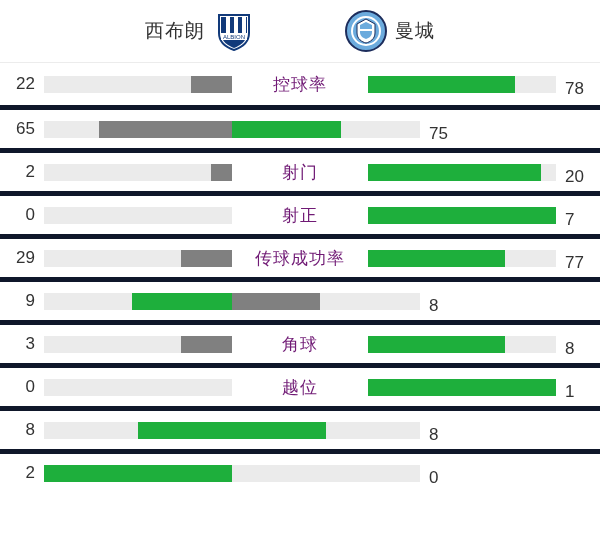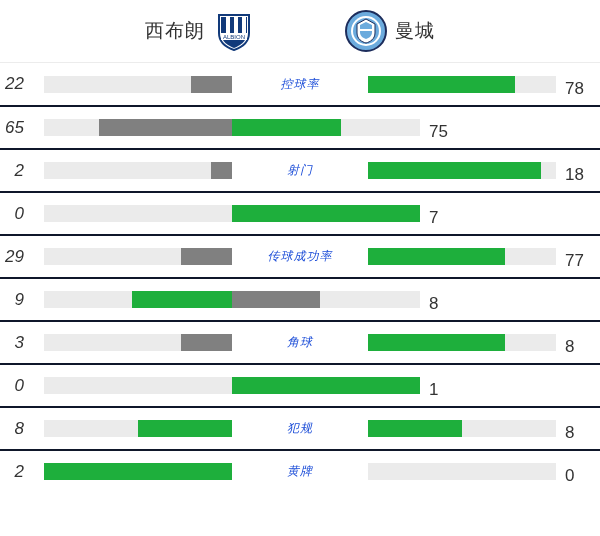--- a/index.html
+++ b/index.html
@@ -61,37 +61,36 @@
     width: 80px;
   }
   
   .rows {
     padding: 0 0 0 0;
   }
   .row {
     height: 43px;
     display: flex;
     align-items: center;
-    border-top: 2px solid #0f172a;
+    border-top: 5px solid #0f172a;
     box-sizing: border-box;
   }
   .row:first-child {
     border-top: 1px solid #ececec;
   }
   .val {
     font-size: 17px;
     color: #333333;
     width: 44px;
     flex: 0 0 44px;
     text-align: right;
   }
   .val-left {
-    padding-right: 20px;
-    box-sizing: border-box;
-    font-style: italic;
+    padding-right: 9px;
+    box-sizing: border-box;
   }
   .val-right {
     text-align: left;
     padding-left: 9px;
     box-sizing: border-box;
     margin-top: 9px;
   }
   .bar {
     flex: 0 0 188px;
     width: 188px;
@@ -108,24 +107,23 @@
   .bar-left .fill {
     right: 0;
   }
   .bar-right .fill {
     left: 0;
   }
   .label {
     flex: 0 0 136px;
     width: 136px;
     text-align: center;
-    font-size: 12px;
-    color: #1d4ed8;
+    font-size: 17px;
+    color: #701a75;
     letter-spacing: 1px;
-    font-style: italic;
   }
 </style>
 </head>
 <body>
 
 <div class="wrap">
 
   <div class="header">
     <div class="team team-home">
       <span class="team-name">西布朗</span>
@@ -181,27 +179,28 @@
       </div>
       <div class="row">
         <div class="val val-left">2</div>
         <div class="bar bar-left">
           <div class="fill" style="width: 11%; background: rgb(128, 128, 128);"></div>
         </div>
         <div class="label">射门</div>
         <div class="bar bar-right">
           <div class="fill" style="width: 92%; background: rgb(30, 175, 60);"></div>
         </div>
-        <div class="val val-right">18</div>
+        <div class="val val-right">20</div>
       </div>
       <div class="row">
         <div class="val val-left">0</div>
         <div class="bar bar-left">
           <div class="fill" style="width: 0%; background: rgb(128, 128, 128);"></div>
         </div>
+        <div class="label">射正</div>
         <div class="bar bar-right">
           <div class="fill" style="width: 100%; background: rgb(30, 175, 60);"></div>
         </div>
         <div class="val val-right">7</div>
       </div>
       <div class="row">
         <div class="val val-left">29</div>
         <div class="bar bar-left">
           <div class="fill" style="width: 27%; background: rgb(128, 128, 128);"></div>
         </div>
@@ -230,42 +229,41 @@
         <div class="bar bar-right">
           <div class="fill" style="width: 73%; background: rgb(30, 175, 60);"></div>
         </div>
         <div class="val val-right">8</div>
       </div>
       <div class="row">
         <div class="val val-left">0</div>
         <div class="bar bar-left">
           <div class="fill" style="width: 0%; background: rgb(128, 128, 128);"></div>
         </div>
+        <div class="label">越位</div>
         <div class="bar bar-right">
           <div class="fill" style="width: 100%; background: rgb(30, 175, 60);"></div>
         </div>
         <div class="val val-right">1</div>
       </div>
       <div class="row">
         <div class="val val-left">8</div>
         <div class="bar bar-left">
           <div class="fill" style="width: 50%; background: rgb(30, 175, 60);"></div>
         </div>
-        <div class="label">犯规</div>
         <div class="bar bar-right">
           <div class="fill" style="width: 50%; background: rgb(30, 175, 60);"></div>
         </div>
         <div class="val val-right">8</div>
       </div>
       <div class="row">
         <div class="val val-left">2</div>
         <div class="bar bar-left">
           <div class="fill" style="width: 100%; background: rgb(30, 175, 60);"></div>
         </div>
-        <div class="label">黄牌</div>
         <div class="bar bar-right">
           <div class="fill" style="width: 0%; background: rgb(30, 175, 60);"></div>
         </div>
         <div class="val val-right">0</div>
       </div>
     </div>
 
 </div>
 
 </body></html>

